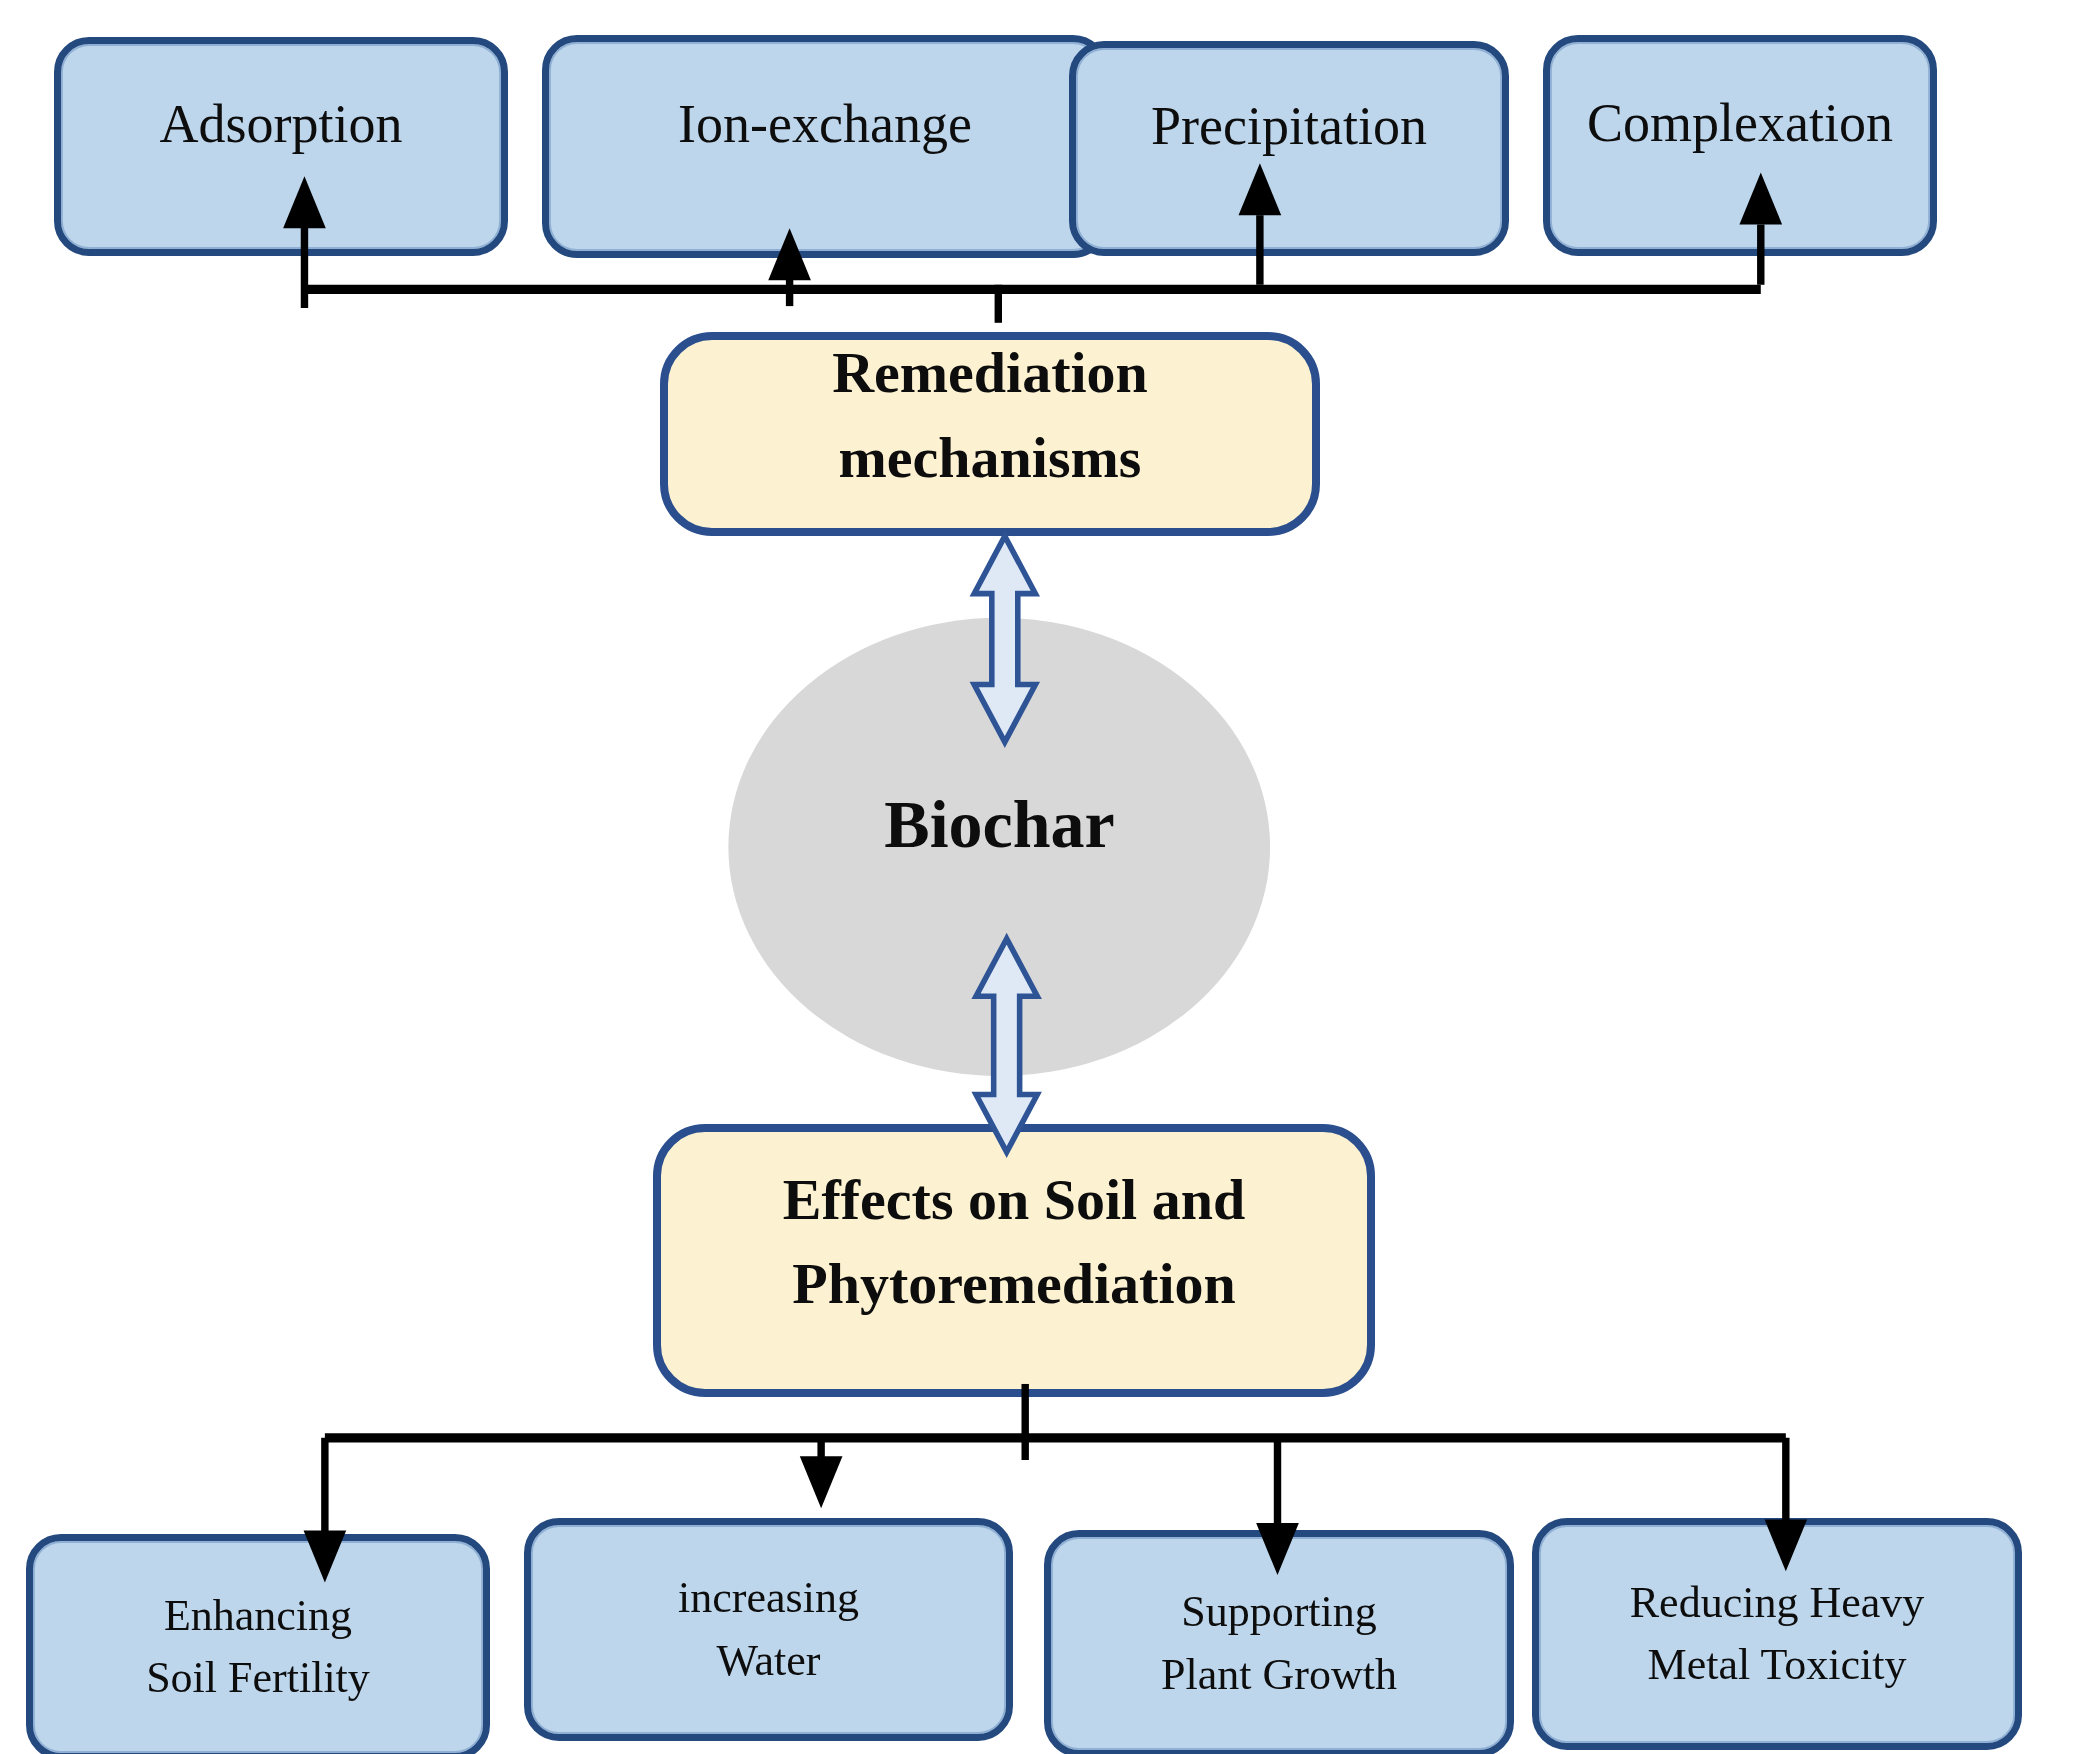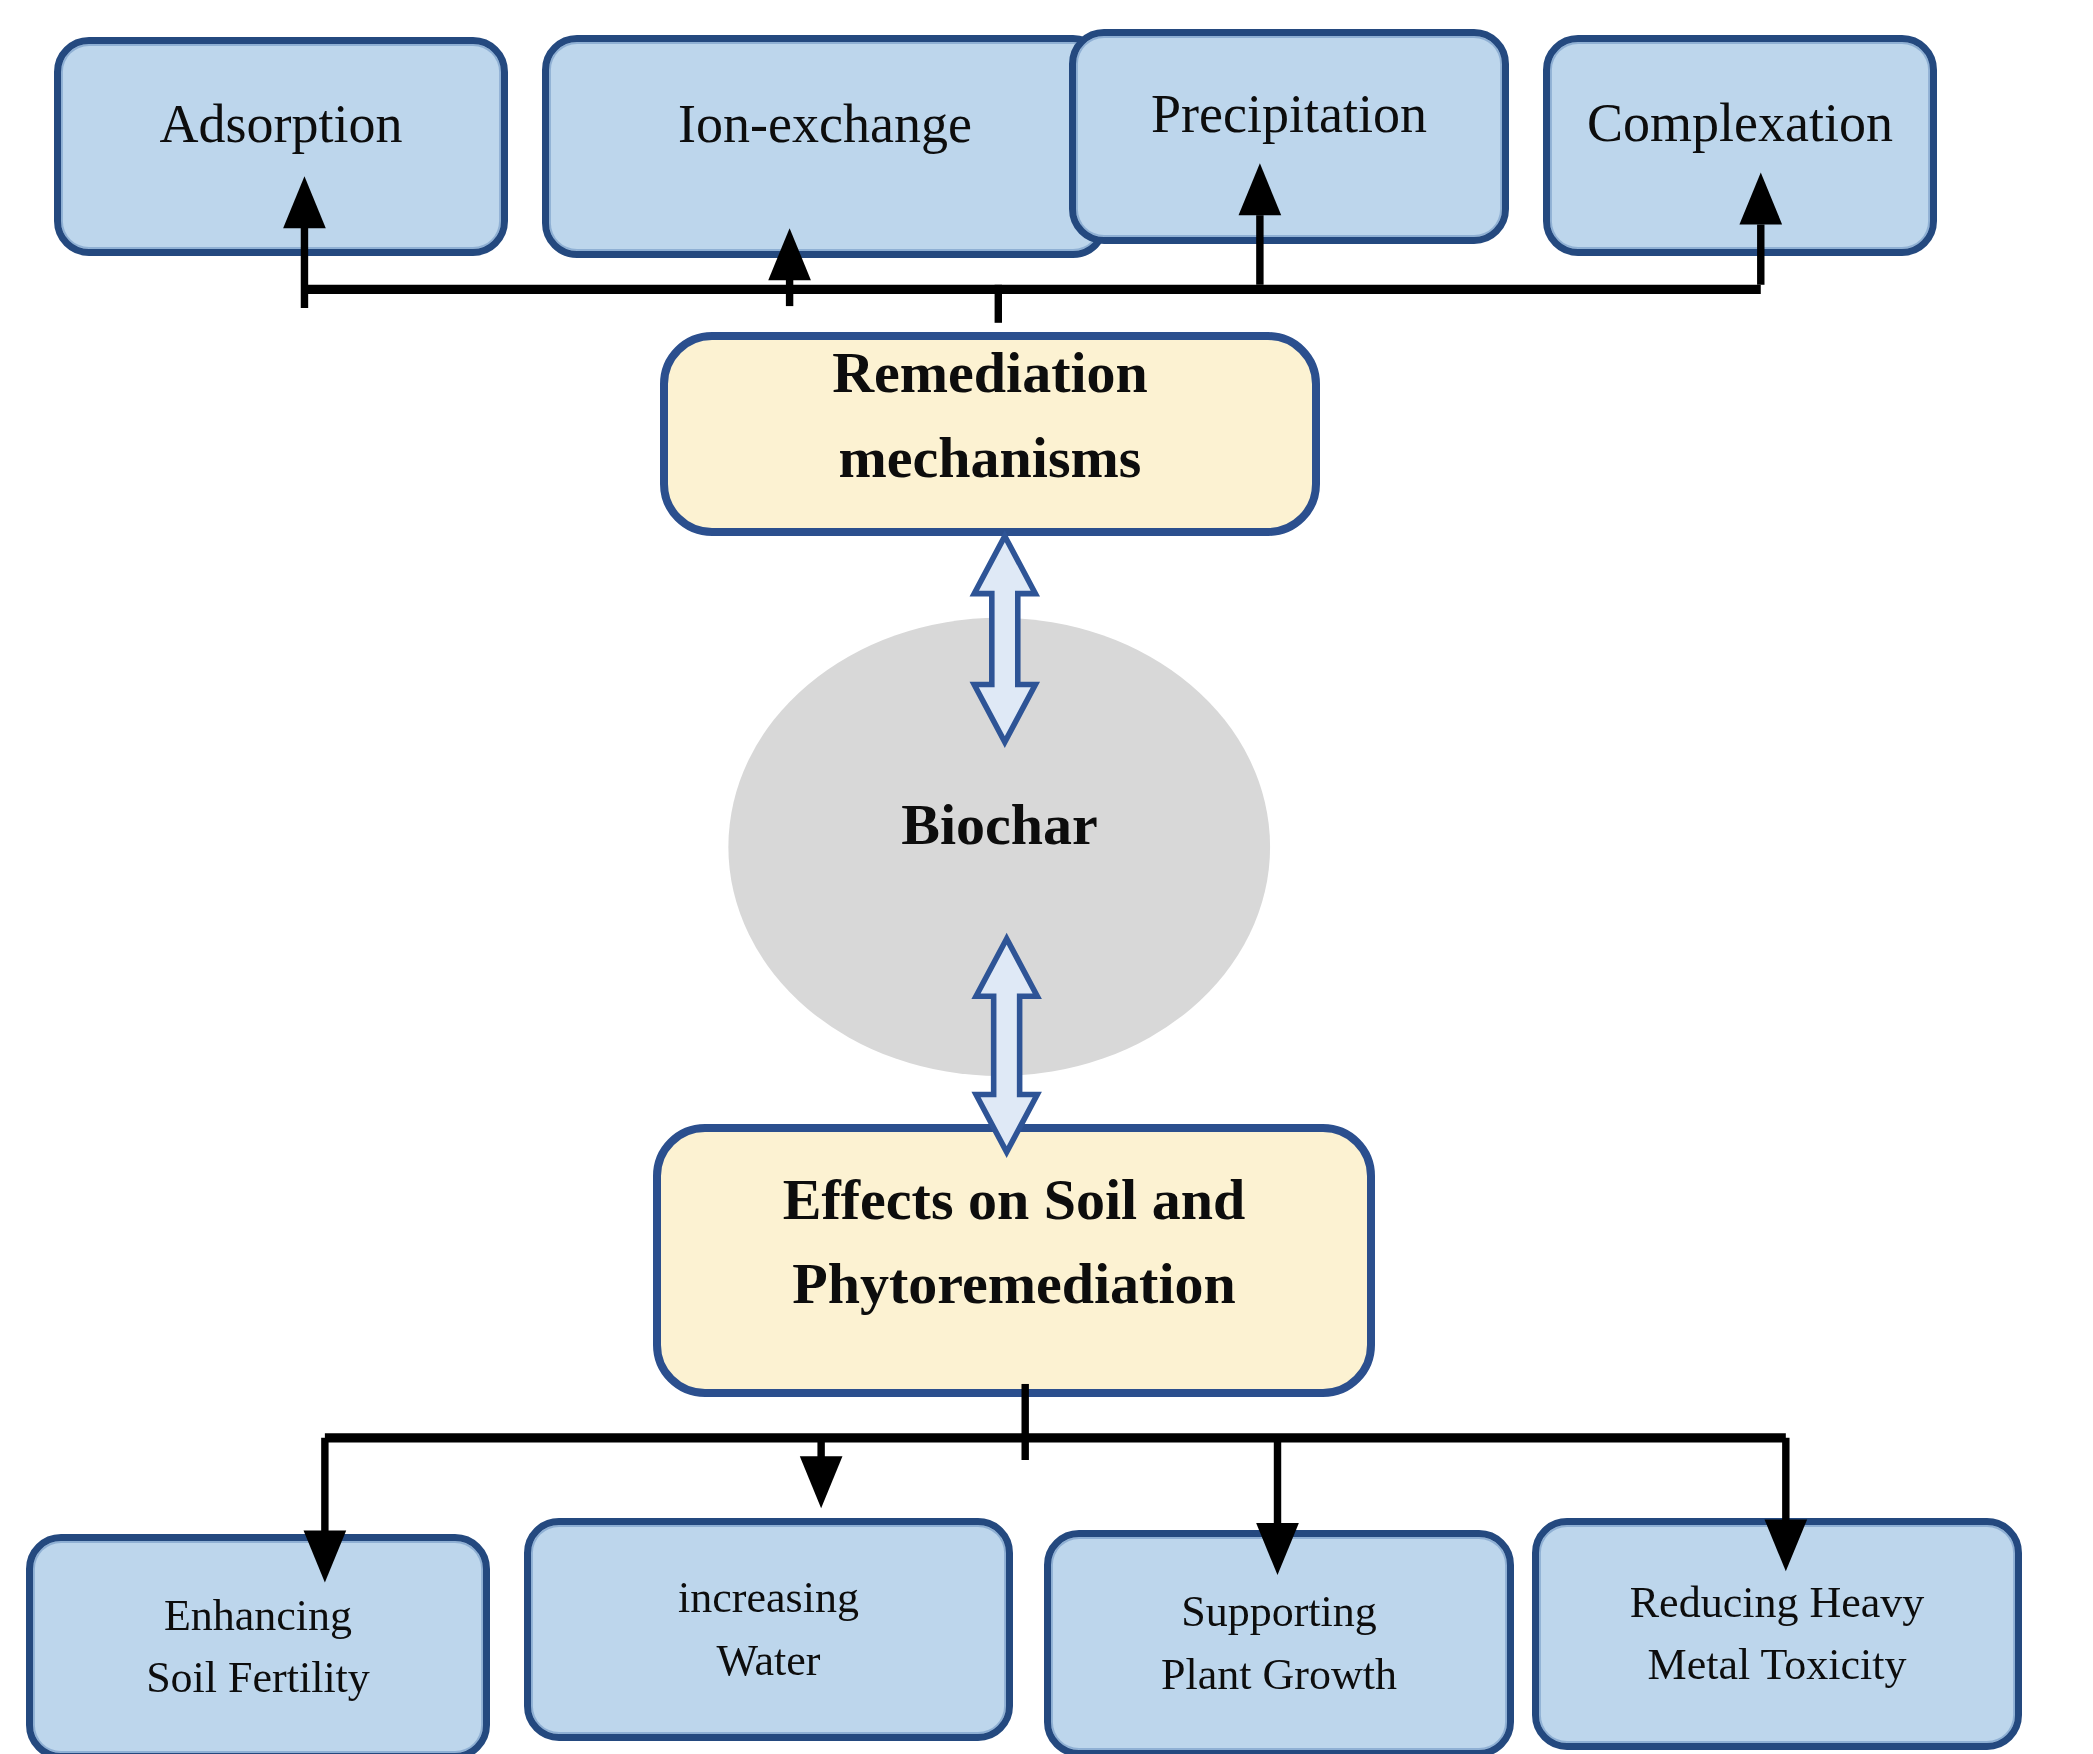--- a/index.html
+++ b/index.html
@@ -43,21 +43,21 @@
     font-weight: bold;
   }
   .top-label {
     font-size: 54px;
     line-height: 1.2;
     padding-bottom: 45px;
   }
   .two-line { font-size: 44px; line-height: 1.42; }
   .hub-text { font-size: 58px; line-height: 1.45; padding-bottom: 37px; }
   .center-label {
-    font-size: 58px;
+    font-size: 68px;
     font-weight: bold;
     background: transparent;
     text-align: center;
   }
   .line { display: block; }
   path.connector, line.connector { stroke: #000000; fill: none; }
   polygon.arrowhead { fill: #000000; stroke: none; }
   path.double-arrow {
     stroke: #2e5496;
     stroke-width: 6;
@@ -74,21 +74,21 @@
   </svg>
 
   <div class="node blue-node top-label" style="left:54px; top:24px; width:454px; height:219px;">
     <span class="line">Adsorption</span>
   </div>
 
   <div class="node blue-node top-label" style="left:542px; top:22px; width:566px; height:223px;">
     <span class="line">Ion-exchange</span>
   </div>
 
-  <div class="node blue-node top-label" style="left:1069px; top:16px; width:440px; height:215px;">
+  <div class="node blue-node top-label" style="left:1069px; top:28px; width:440px; height:215px;">
     <span class="line">Precipitation</span>
   </div>
 
   <div class="node blue-node top-label" style="left:1543px; top:22px; width:394px; height:221px;">
     <span class="line">Complexation</span>
   </div>
 
   <div class="node hub-node hub-text" style="left:660px; top:319px; width:660px; height:204px;">
     <span class="line">Remediation</span>
     <span class="line">mechanisms</span>

